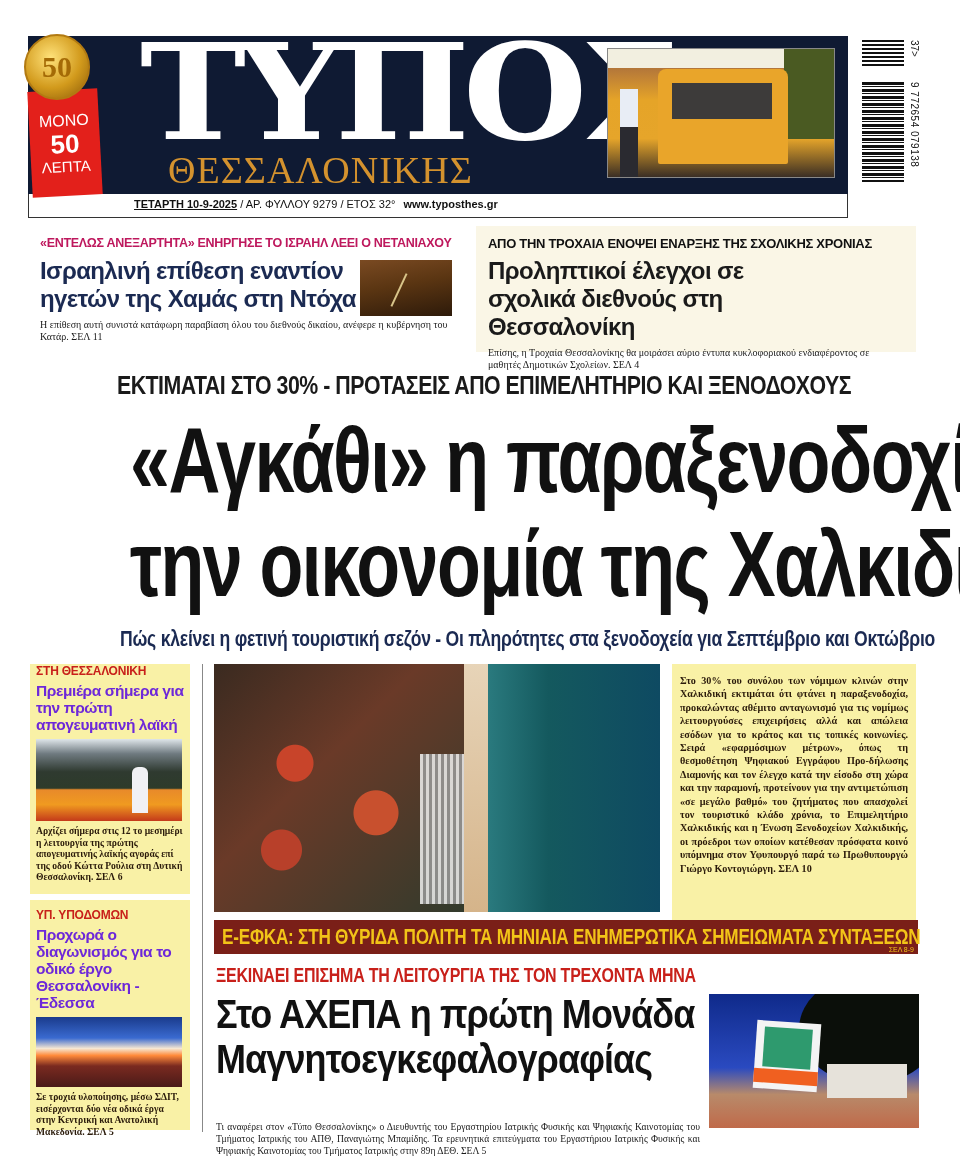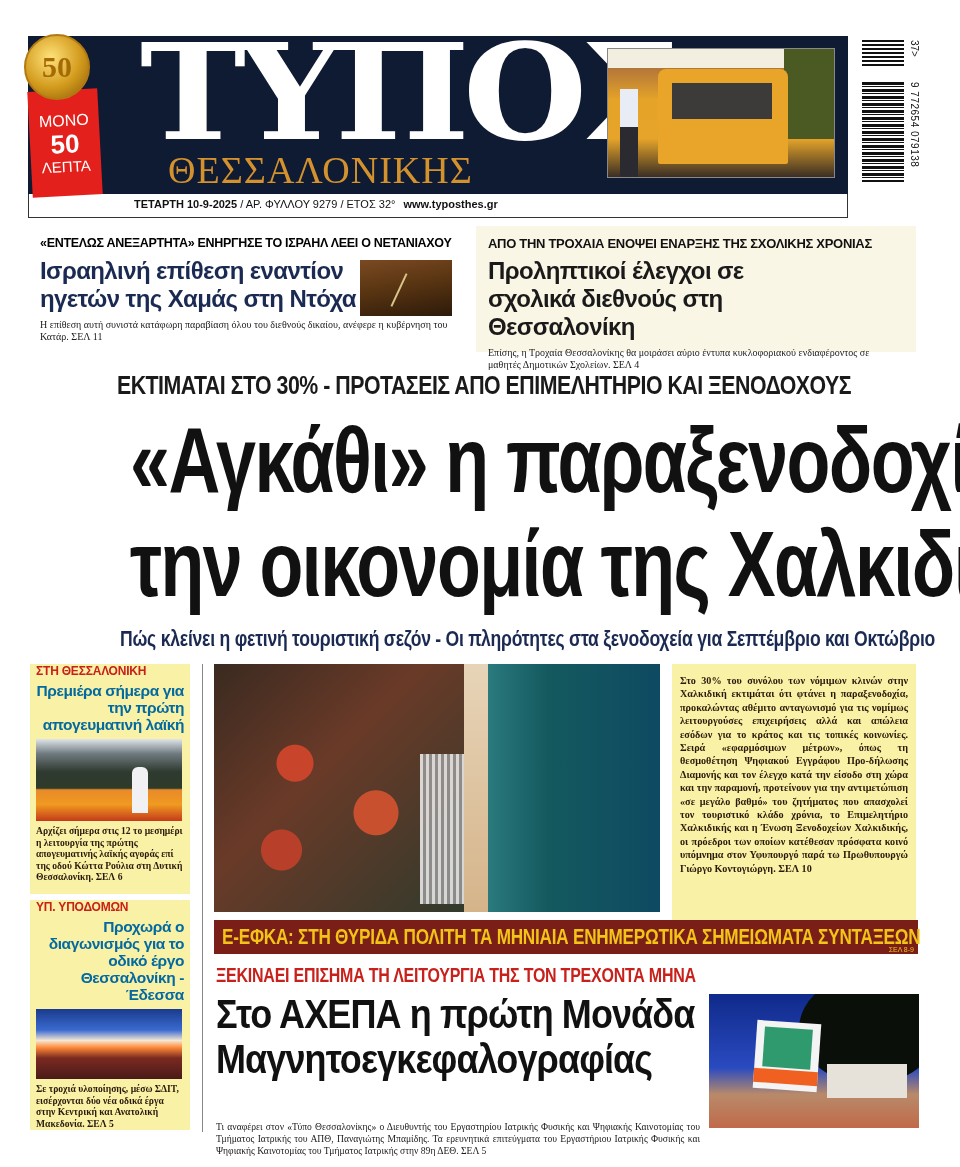--- a/index.html
+++ b/index.html
@@ -13,56 +13,56 @@
   .mast-bottom { left: 28px; top: 194px; width: 820px; height: 24px; background: #fff; border: 1px solid #333; border-top: none; }
   .logo { left: 140px; top: 28px; width: 330px; font-family: "DejaVu Serif", serif; font-weight: bold; color: #fff; font-size: 132px; line-height: 130px; letter-spacing: -6px; transform: scaleX(1.08); transform-origin: left; }
   .logo-sub { left: 168px; top: 150px; font-family: "Liberation Serif", serif; font-size: 38px; color: #d4922e; letter-spacing: 1px; line-height: 40px; }
   .coin { left: 24px; top: 34px; width: 66px; height: 66px; border-radius: 50%; background: radial-gradient(circle at 40% 35%, #ffe27a, #d29a1c 55%, #8a5a08); border: 2px solid #b27a12; }
   .coin span { display:block; text-align:center; font-family: "Liberation Serif", serif; font-size: 30px; font-weight: bold; color: #a46a06; line-height: 62px; }
   .price { left: 30px; top: 90px; width: 70px; height: 106px; background: #e3201b; color: #fff; text-align: center; transform: rotate(-3deg); padding-top: 22px; }
   .price .l1 { font-size: 16px; line-height: 18px; }
   .price .l2 { font-size: 26px; font-weight: bold; line-height: 28px; }
   .price .l3 { font-size: 15px; line-height: 18px; }
   .dateline { left: 134px; top: 198px; font-size: 11px; font-weight: bold; color: #111; white-space: nowrap; }
-  .dateline .b { font-weight: bold; }
+  .dateline .b { font-weight: bold; text-decoration: underline; }
   .dateline .n { font-weight: normal; }
   .dateline .url { margin-left: 8px; font-weight: bold; }
   .bus-photo { left: 607px; top: 48px; width: 228px; height: 130px; background: linear-gradient(180deg, #f2efe0 0%, #f2efe0 15%, #b3763a 15%, #e5a428 40%, #e6a52a 70%, #3a2e24 100%); border: 1px solid #888; overflow: hidden; }
   .bus-photo .bus { position:absolute; left: 50px; top: 20px; width: 130px; height: 95px; background: #e9a52a; border-radius: 8px 8px 2px 2px; }
   .bus-photo .win { position:absolute; left: 64px; top: 34px; width: 100px; height: 36px; background: #3d3b3a; }
   .bus-photo .trees { position:absolute; right: 0; top: 0; width: 50px; height: 90px; background: #4a5a22; }
   .bus-photo .cop { position:absolute; left: 12px; top: 40px; width: 18px; height: 88px; background: #e8edf5; border-bottom: 50px solid #2a2a30; }
   .barcode-top { left: 862px; top: 40px; width: 42px; height: 26px; background: repeating-linear-gradient(180deg, #111 0px, #111 2px, #fff 2px, #fff 4px); }
   .barcode-main { left: 862px; top: 82px; width: 42px; height: 100px; background: repeating-linear-gradient(180deg, #111 0px, #111 3px, #fff 3px, #fff 4px, #111 4px, #111 5px, #fff 5px, #fff 7px); }
   .barcode-num { left: 906px; top: 82px; width: 14px; height: 120px; font-size: 10px; writing-mode: vertical-rl; color: #111; letter-spacing: 0.5px; }
   .barcode-small { left: 906px; top: 40px; width: 14px; font-size: 10px; writing-mode: vertical-rl; color: #111; }
 
   
   .kicker { font-weight: bold; font-size: 13px; line-height: 15px; letter-spacing: -0.3px; white-space: nowrap; }
-  .kicker.navy { color: #000000; }
+  .kicker.navy { color: #be185d; }
   .top-left { left: 40px; top: 236px; width: 420px; }
   .top-left .kicker { font-size: 12.5px; }
   .headline-2 { font-weight: bold; font-size: 24px; line-height: 28px; color: #1b2a52; letter-spacing: -0.6px; margin-top: 6px; }
   .small-body { font-family: "Liberation Serif", serif; font-size: 10px; line-height: 12px; color: #1a1a1a; }
   .tl-img { left: 360px; top: 260px; width: 92px; height: 56px; background: linear-gradient(170deg, #7a4a22 0%, #5a3512 45%, #2d1a0a 100%); }
   .tl-img::after { content: ""; position: absolute; left: 38px; top: 12px; width: 2px; height: 36px; background: #d9c58a; transform: rotate(25deg); }
   .top-right { left: 476px; top: 226px; width: 440px; height: 126px; background: #faf6e6; padding: 10px 12px 0 12px; }
   .top-right .headline-2 { color: #1a1a1a; }
 
   
   .lead-kicker { left: 34px; top: 370px; width: 900px; text-align: center; font-weight: bold; font-size: 26px; letter-spacing: -0.6px; transform: scaleX(0.82); transform-origin: center; white-space: nowrap; color: #1a1a1a; }
   .lead-head { left: 30px; top: 408px; width: 910px; text-align: center; font-weight: bold; font-size: 92px; line-height: 104px; letter-spacing: -2px; color: #111; transform: scaleX(0.78); transform-origin: center; white-space: nowrap; }
   .lead-sub { left: 30px; top: 626px; width: 900px; text-align: center; font-weight: bold; font-size: 22px; color: #1b2a52; transform: scaleX(0.8); transform-origin: center; white-space: nowrap; letter-spacing: -0.3px; }
 
   
   .side-box { background: #f9f1a6; }
   .sb1 { left: 30px; top: 664px; width: 160px; height: 230px; padding: 0 6px; }
-  .sb2 { left: 30px; top: 900px; width: 160px; height: 230px; padding: 0 6px; }
+  .sb2 { left: 30px; top: 900px; width: 160px; height: 230px; padding: 8px 6px; }
   .sb-kicker { color: #c8201a; font-weight: bold; font-size: 12px; letter-spacing: -0.2px; }
-  .sb-head { color: #0369a1; font-weight: bold; font-size: 15.5px; line-height: 17px; letter-spacing: -0.4px; margin-top: 4px; text-align: right; }
+  .sb-head { color: #6d28d9; font-weight: bold; font-size: 15.5px; line-height: 17px; letter-spacing: -0.4px; margin-top: 4px; }
   .sb-body { font-family: "Liberation Serif", serif; font-weight: bold; font-size: 9.6px; line-height: 11.5px; color: #2a1a0a; margin-top: 4px; }
   .market-img { width: 146px; height: 82px; margin-top: 6px; background: linear-gradient(180deg, #dfe6ea 0%, #6f7a80 18%, #2f3a30 40%, #2d3b2a 60%, #e88a2a 62%, #f09a20 80%, #c43a1a 100%); position: relative; }
   .market-img::after { content:""; position:absolute; left: 96px; top: 28px; width: 16px; height: 46px; background: #f1f1f4; border-radius: 6px 6px 0 0; }
   .field-img { width: 146px; height: 70px; margin-top: 6px; background: linear-gradient(180deg, #1a3b8c 0%, #3a6ad0 30%, #f6e7d2 45%, #ff8a3a 55%, #7a2a20 70%, #4a1a18 100%); position: relative; }
 
   .col-rule { left: 202px; top: 664px; width: 1px; height: 468px; background: #888; }
 
   
   .aerial { left: 214px; top: 664px; width: 446px; height: 248px; overflow: hidden; background: #113b4e; }
   .aerial .land { position:absolute; left: 0; top: 0; width: 270px; height: 248px; background:

